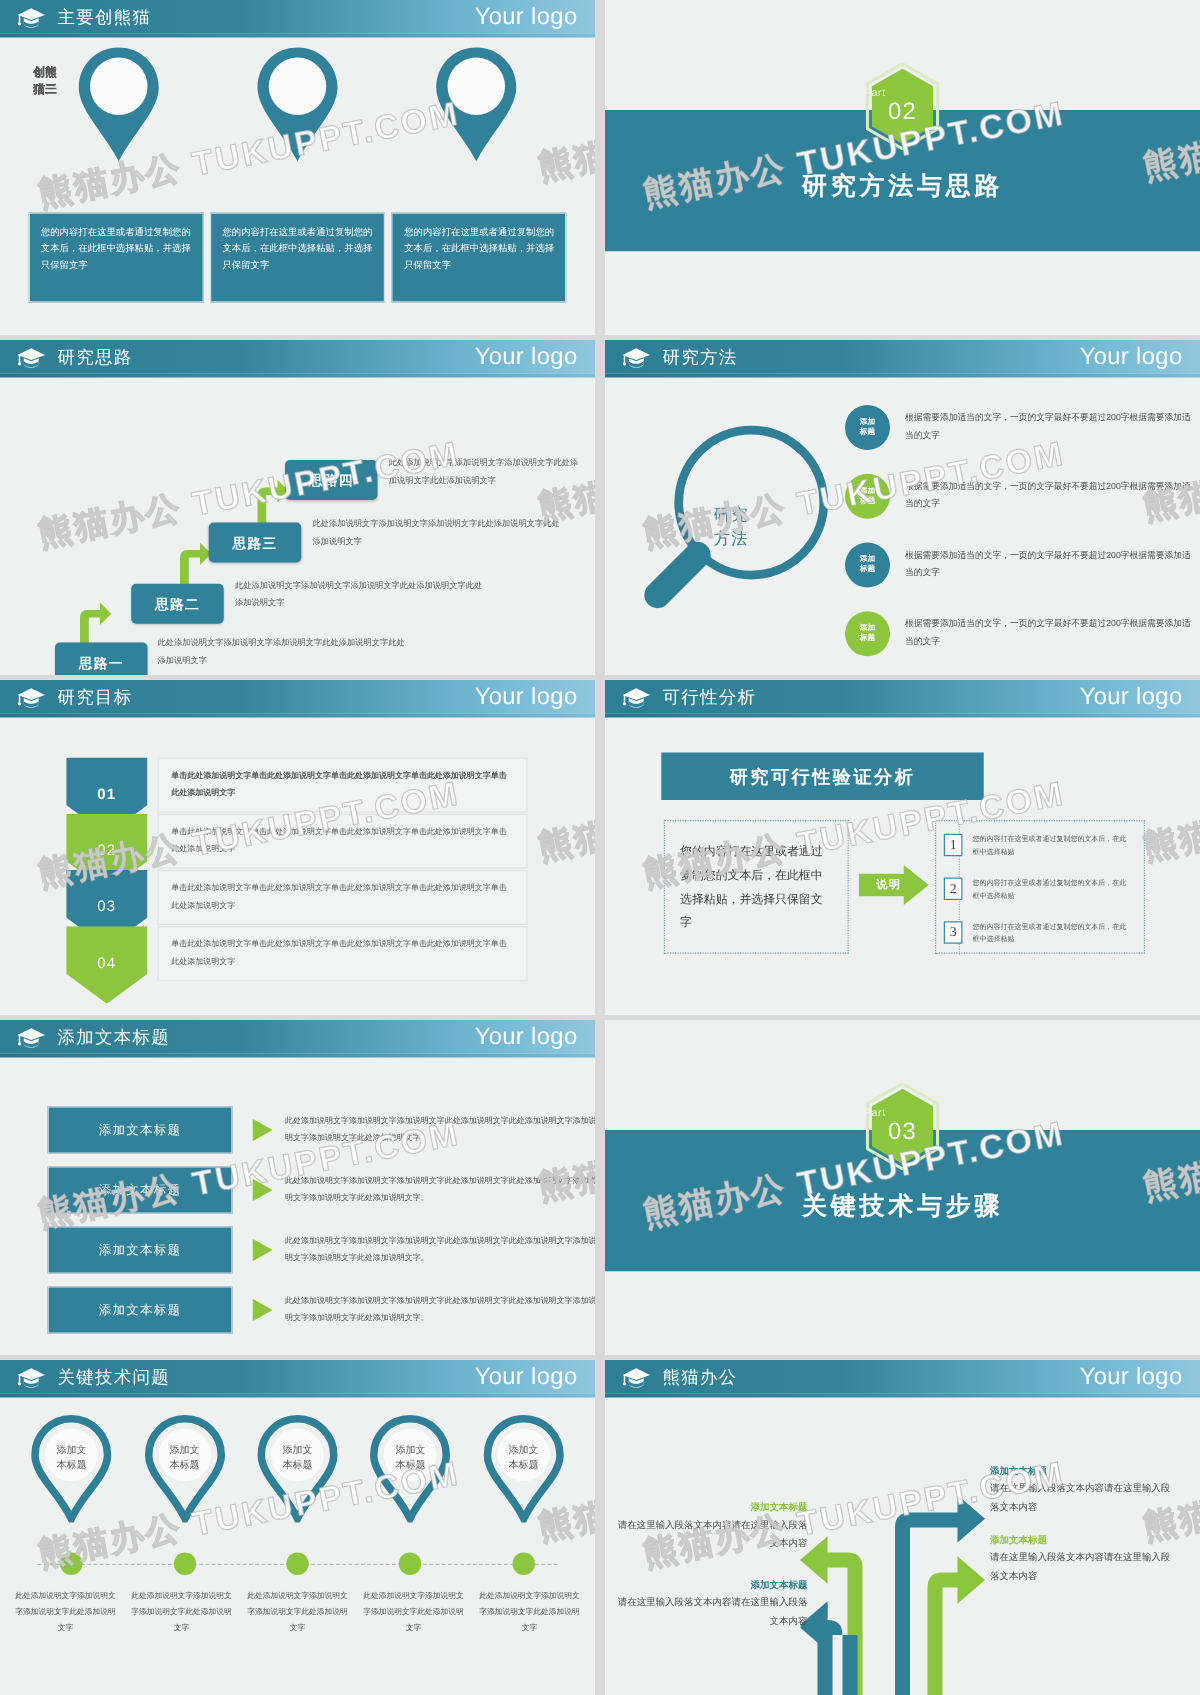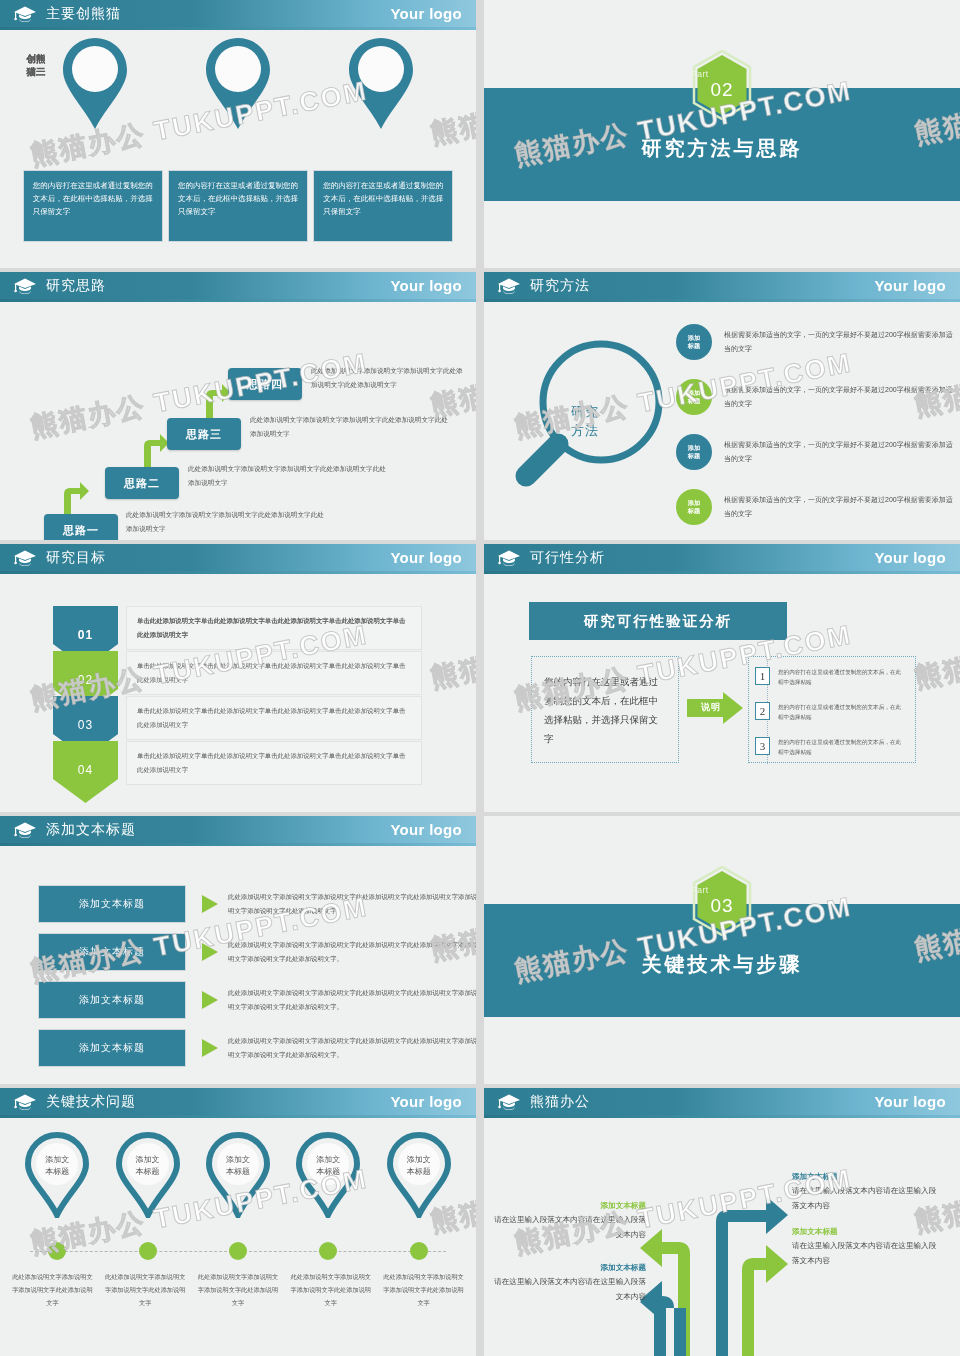--- a/index.html
+++ b/index.html
@@ -33,21 +33,21 @@
     position:absolute; left:0; top:27px; width:100%; height:3px;
     background:linear-gradient(90deg,#2b7589 0%,#3b8ba1 45%,#79bcd5 100%);
   }
   .cap-icon{ width:24px; height:18px; margin-left:13px; margin-right:9px; flex:none; }
   .hdr-title{
     color:#ffffff; font-size:14px; letter-spacing:1px;
     font-weight:500;
   }
   .hdr-logo{
     margin-left:auto; margin-right:14px;
-    color:#ffffff; font-size:15px; font-weight:bold; letter-spacing:.3px;
+    color:#ffffff; font-size:19px; font-weight:normal; letter-spacing:.3px;
     font-style:normal;
   }
   .body{ position:absolute; left:0; top:30px; width:100%; height:238px; }
 
   
   .wm{
     position:absolute; left:0; top:0; width:476px; height:268px;
     pointer-events:none; z-index:5; overflow:hidden;
   }
   .wm span{

